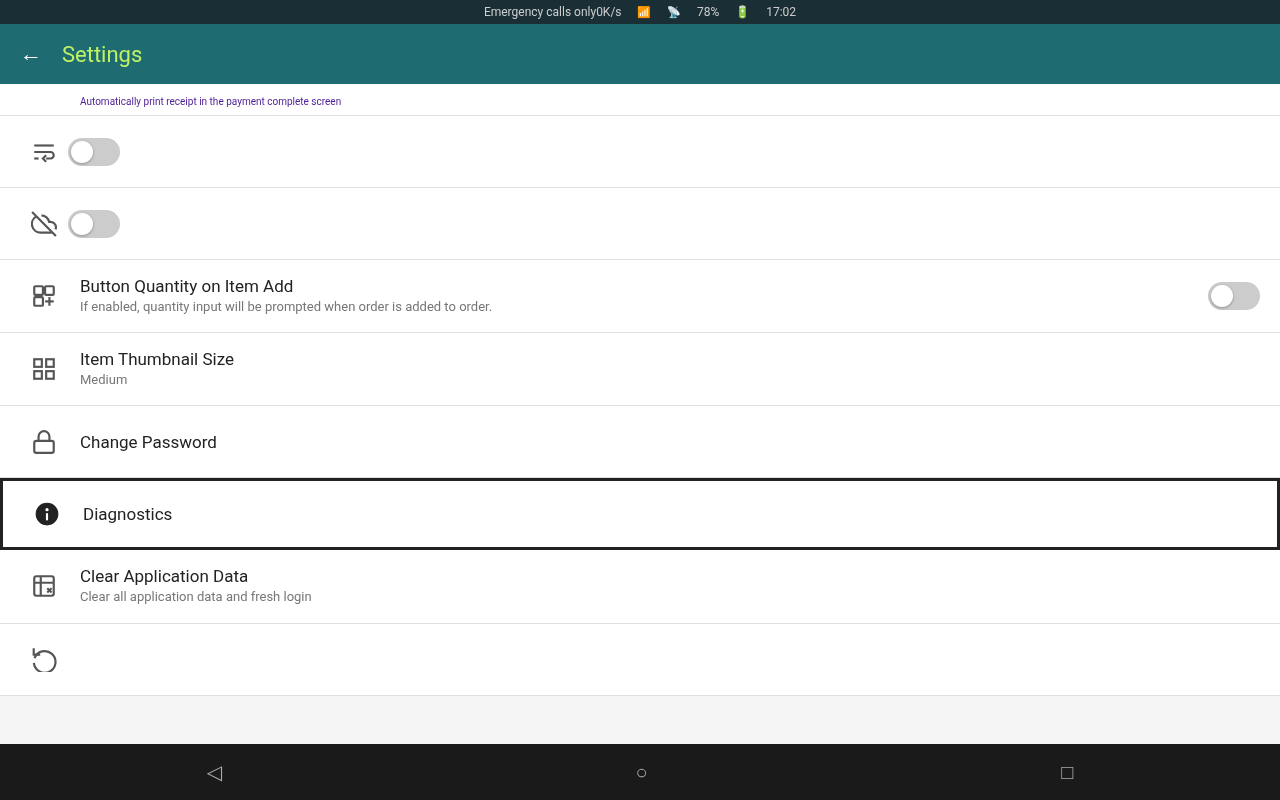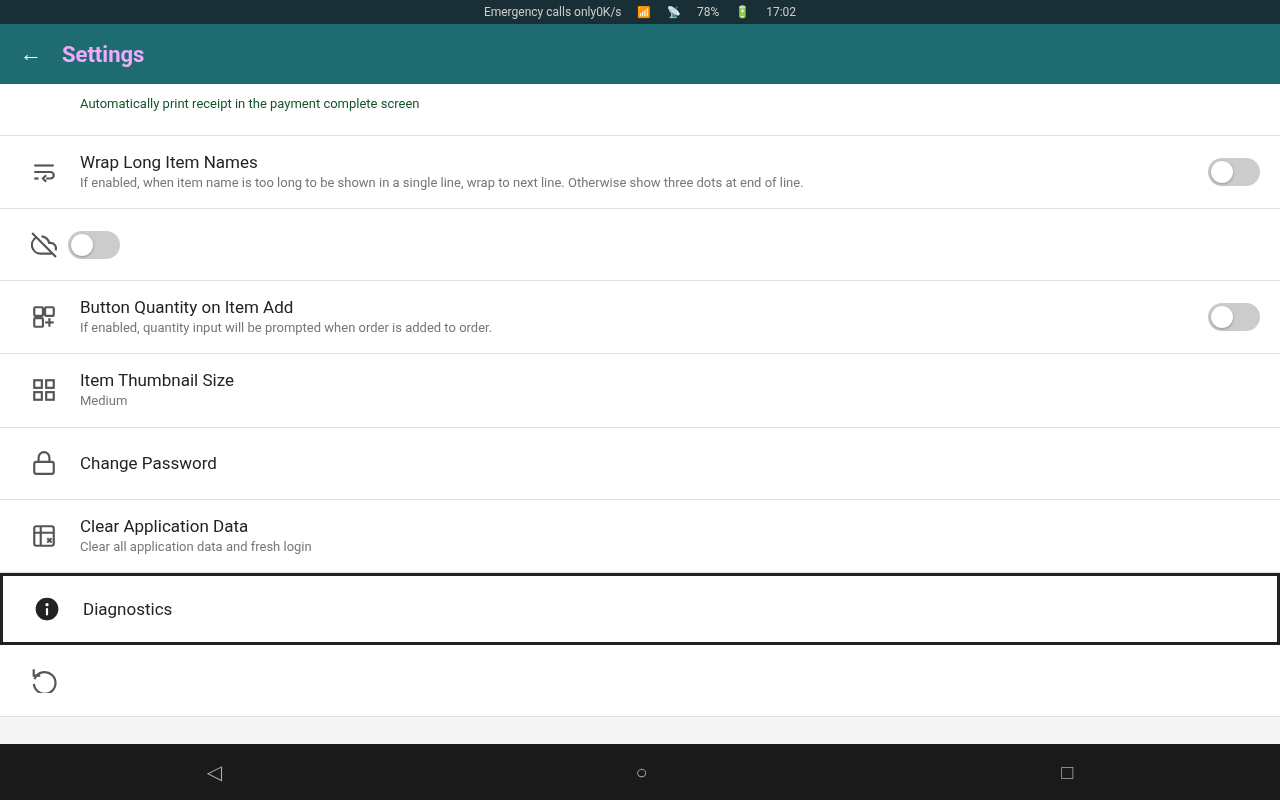--- a/index.html
+++ b/index.html
@@ -45,22 +45,22 @@
     }
     .app-bar-back {
       cursor: pointer;
       font-size: 22px;
       color: white;
       display: flex;
       align-items: center;
     }
     .app-bar-title {
       font-size: 22px;
-      font-weight: 700;
-      color: #f0abfc;
+      font-weight: 400;
+      color: #bef264;
     }
 
     
     .content {
       flex: 1;
       overflow-y: auto;
       background: #f5f5f5;
     }
 
     
@@ -136,24 +136,24 @@
     .nav-btn {
       color: #aaa;
       font-size: 20px;
       cursor: pointer;
       padding: 8px 20px;
     }
 
     
     .partial-item {
       background: white;
-      padding: 12px 20px 24px 80px;
+      padding: 12px 20px 8px 80px;
       border-bottom: 1px solid #e0e0e0;
-      font-size: 13px;
-      color: #14532d;
+      font-size: 10px;
+      color: #4c1d95;
     }
 
     
     svg { display: block; }
   </style>
 </head>
 <body>
 
 <div class="status-bar">
   <span>Emergency calls only</span>
@@ -183,24 +183,20 @@
 
   <div id="settings-list">
       <div class="setting-item">
         <div class="setting-item-icon">
           <svg width="26" height="26" viewBox="0 0 24 24" fill="none" stroke="#555" stroke-width="2">
         <line x1="3" y1="6" x2="21" y2="6"></line>
         <path d="M3 12h15a3 3 0 0 1 0 6h-4"></path>
         <polyline points="14 15 11 18 14 21"></polyline>
         <line x1="3" y1="18" x2="7" y2="18"></line>
       </svg>
-        </div>
-        <div class="setting-item-content">
-          <div class="setting-item-title">Wrap Long Item Names</div>
-          <div class="setting-item-subtitle">If enabled, when item name is too long to be shown in a single line, wrap to next line. Otherwise show three dots at end of line.</div>
         </div>
         <div class="setting-item-control">
           <div class="toggle"></div>
         </div>
       </div>
       <div class="setting-item">
         <div class="setting-item-icon">
           <svg width="26" height="26" viewBox="0 0 24 24" fill="none" stroke="#555" stroke-width="2">
         <path d="M22.61 16.95A5 5 0 0 0 18 10h-1.26a8 8 0 0 0-7.05-6M5 5a8 8 0 0 0 4 15h9a5 5 0 0 0 1.7-.3"></path>
         <line x1="1" y1="1" x2="23" y2="23"></line>
@@ -246,48 +242,48 @@
         <div class="setting-item-icon">
           <svg width="26" height="26" viewBox="0 0 24 24" fill="none" stroke="#555" stroke-width="2">
         <rect x="3" y="11" width="18" height="11" rx="2" ry="2"></rect>
         <path d="M7 11V7a5 5 0 0 1 10 0v4"></path>
       </svg>
         </div>
         <div class="setting-item-content">
           <div class="setting-item-title">Change Password</div>
         </div>
       </div>
-      <div class="setting-item">
-        <div class="setting-item-icon">
-          <svg width="26" height="26" viewBox="0 0 24 24" fill="none" stroke="#555" stroke-width="2">
-        <path d="M9 3H5a2 2 0 0 0-2 2v4m6-6h10a2 2 0 0 1 2 2v4M9 3v18m0 0h10a2 2 0 0 0 2-2V9M9 21H5a2 2 0 0 1-2-2V9m0 0h18"></path>
-        <line x1="15" y1="14" x2="19" y2="18"></line>
-        <line x1="19" y1="14" x2="15" y2="18"></line>
-      </svg>
-        </div>
-        <div class="setting-item-content">
-          <div class="setting-item-title">Clear Application Data</div>
-          <div class="setting-item-subtitle">Clear all application data and fresh login</div>
-        </div>
-      </div>
       <div class="setting-item selected">
         <div class="setting-item-icon">
           <svg width="26" height="26" viewBox="0 0 24 24" fill="#222" stroke="#222" stroke-width="1">
         <circle cx="12" cy="12" r="10" fill="#222"></circle>
         <line x1="12" y1="8" x2="12" y2="8" stroke="white" stroke-width="3" stroke-linecap="round"></line>
         <line x1="12" y1="12" x2="12" y2="17" stroke="white" stroke-width="2" stroke-linecap="round"></line>
       </svg>
         </div>
         <div class="setting-item-content">
           <div class="setting-item-title">Diagnostics</div>
         </div>
       </div>
       <div class="setting-item">
         <div class="setting-item-icon">
           <svg width="26" height="26" viewBox="0 0 24 24" fill="none" stroke="#555" stroke-width="2">
+        <path d="M9 3H5a2 2 0 0 0-2 2v4m6-6h10a2 2 0 0 1 2 2v4M9 3v18m0 0h10a2 2 0 0 0 2-2V9M9 21H5a2 2 0 0 1-2-2V9m0 0h18"></path>
+        <line x1="15" y1="14" x2="19" y2="18"></line>
+        <line x1="19" y1="14" x2="15" y2="18"></line>
+      </svg>
+        </div>
+        <div class="setting-item-content">
+          <div class="setting-item-title">Clear Application Data</div>
+          <div class="setting-item-subtitle">Clear all application data and fresh login</div>
+        </div>
+      </div>
+      <div class="setting-item">
+        <div class="setting-item-icon">
+          <svg width="26" height="26" viewBox="0 0 24 24" fill="none" stroke="#555" stroke-width="2">
         <path d="M2.5 2v6h6"></path>
         <path d="M2.66 15.57a10 10 0 1 0 .57-4.3"></path>
       </svg>
         </div>
       </div>
     </div>
 
 </div>
 
 <div class="bottom-nav">

